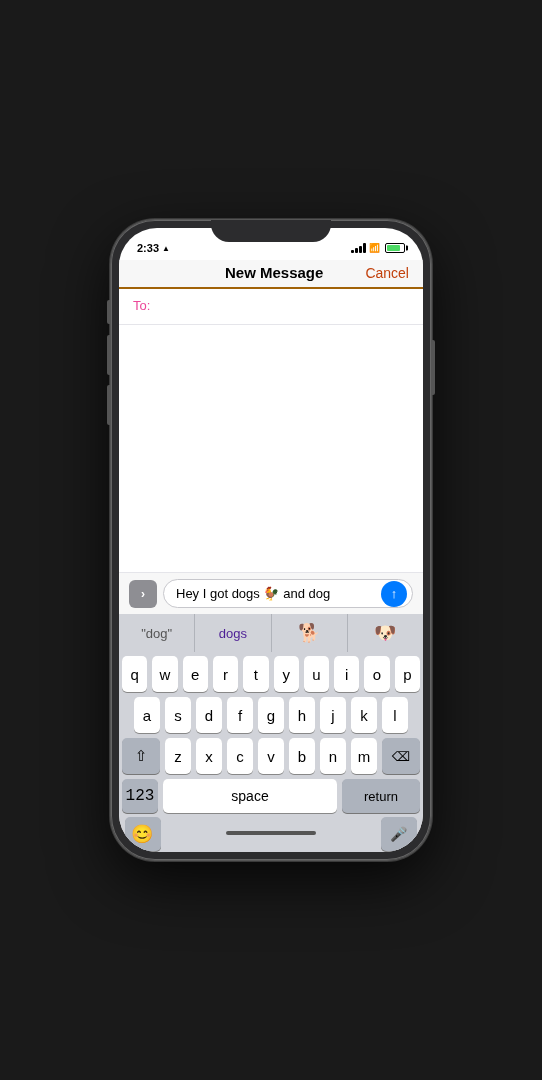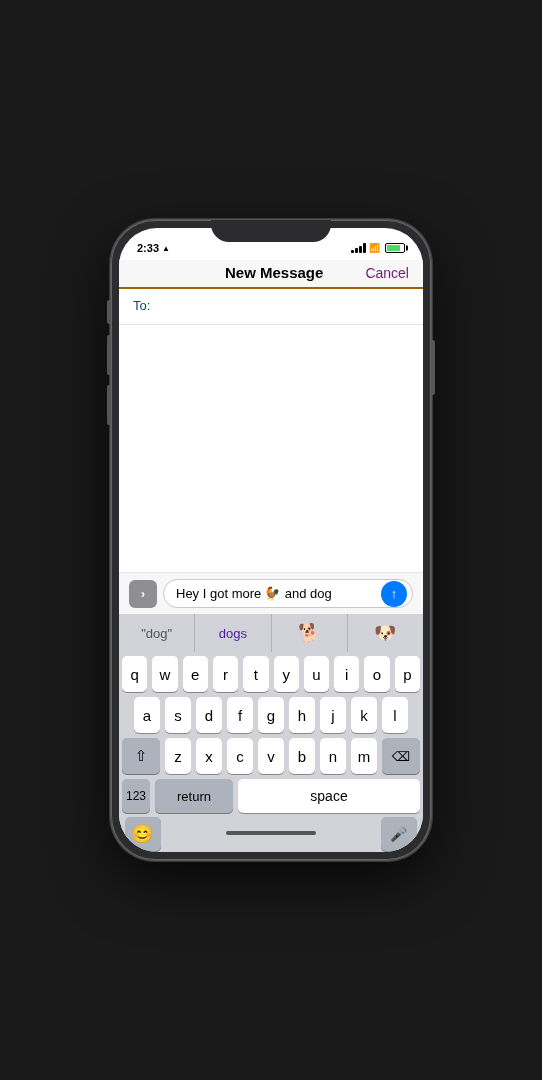--- a/index.html
+++ b/index.html
@@ -134,38 +134,38 @@
     }
 
     .nav-title {
       font-size: 15px;
       font-weight: 600;
       color: #000;
     }
 
     .nav-cancel {
       font-size: 14px;
-      color: #701a75;
+      color: #c2410c;
       text-decoration: none;
       cursor: pointer;
     }
 
     
     .to-field {
       display: flex;
       align-items: flex-start;
       padding: 8px 14px;
       border-bottom: 1px solid #e5e5ea;
       min-height: 36px;
       flex-shrink: 0;
     }
 
     .to-label {
       font-size: 13px;
-      color: #0c4a6e;
+      color: #ec4899;
       margin-right: 6px;
       padding-top: 1px;
     }
 
     
     .message-body {
       flex: 1;
       background: #fff;
       position: relative;
     }
@@ -306,23 +306,24 @@
       width: 38px;
       height: 36px;
     }
 
     .key-delete {
       width: 38px;
       height: 36px;
     }
 
     .key-123 {
-      width: 28px;
+      width: 36px;
       height: 34px;
-      font-size: 12px;
+      font-size: 16px;
+      font-family: Liberation Mono, monospace;
     }
 
     .key-space {
       flex: 1;
       height: 34px;
       font-size: 14px;
     }
 
     .key-return {
       width: 78px;
@@ -459,21 +460,21 @@
     </div>
 
     <div class="message-body"></div>
 
     <div class="message-input-row">
       <div class="apps-button">
         <span class="apps-button-icon">›</span>
       </div>
       <div class="message-input-wrapper">
         <div class="message-input-field">
-          <span>Hey I got more 🐓 and dog</span>
+          <span>Hey I got dogs 🐓 and dog</span>
         </div>
         <div class="send-button" style="position:absolute;right:6px;">
           <span class="send-arrow">↑</span>
         </div>
       </div>
     </div>
 
     <div class="autocomplete-bar">
       <div class="autocomplete-item quoted">
         <span>"dog"</span>
@@ -529,25 +530,25 @@
         <div class="key key-standard">m</div>
         <div class="key key-delete key-special">
           <span style="font-size:13px;">⌫</span>
         </div>
       </div>
 
       <div class="key-row" style="margin-bottom:0;">
         <div class="key key-123 key-special">
           <span>123</span>
         </div>
+        <div class="key key-space">
+          <span>space</span>
+        </div>
         <div class="key key-return key-special">
           <span>return</span>
-        </div>
-        <div class="key key-space">
-          <span>space</span>
         </div>
       </div>
     </div>
 
     <div class="bottom-row">
       <div class="emoji-key">
         <span>😊</span>
       </div>
       <div class="home-indicator" style="flex:1;background:transparent;justify-content:center;display:flex;align-items:center;">
         <div class="home-bar"></div>

